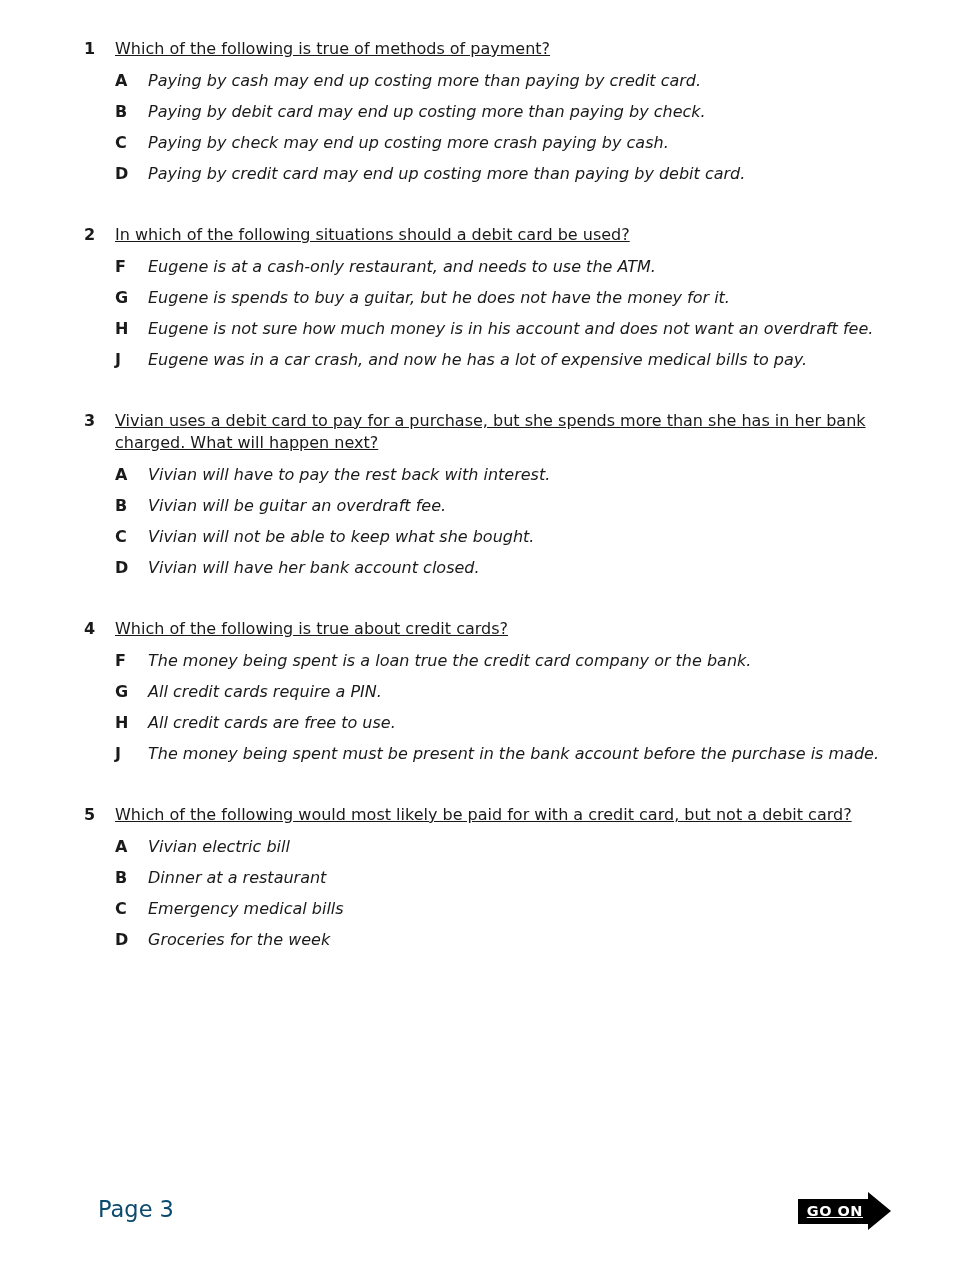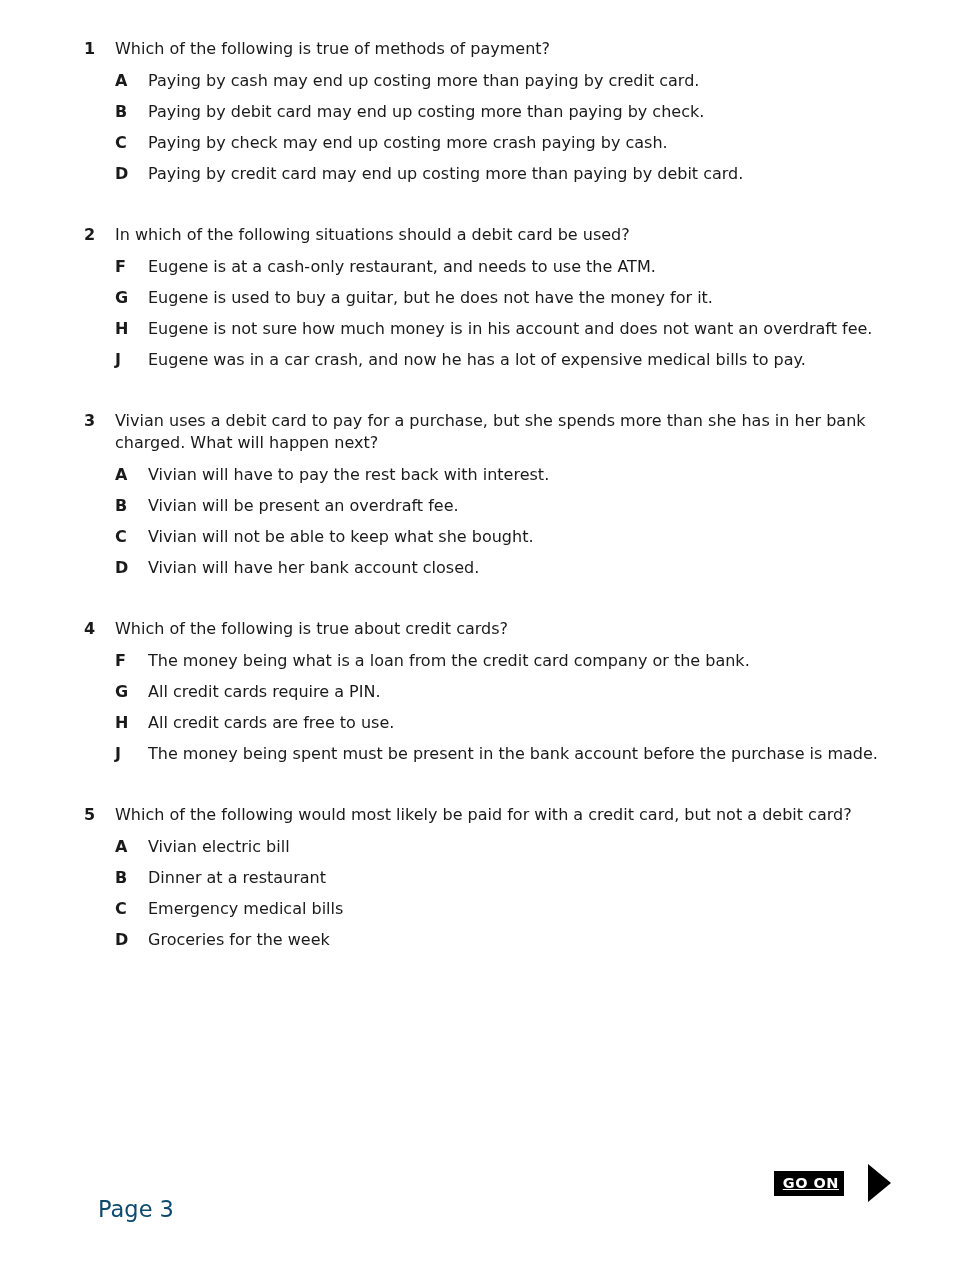--- a/index.html
+++ b/index.html
@@ -16,49 +16,48 @@
   }
   .content {
     padding: 38px 100px 0 84px;
   }
   .question { margin-bottom: 39px; }
   .q-row { display: flex; }
   .q-num {
     font-weight: bold;
     flex: 0 0 31px;
   }
-  .q-text { flex: 1; }
+  .q-text { flex: 1; text-decoration: underline; }
   .options {
     margin-top: 10px;
     margin-left: 31px;
   }
   .option { display: flex; }
   .option + .option { margin-top: 9px; }
   .opt-letter {
     font-weight: bold;
     flex: 0 0 33px;
   }
-  .opt-text { flex: 1; }
+  .opt-text { flex: 1; font-style: italic; }
 
   .footer-page {
     position: absolute;
     left: 84px;
     top: 1194px;
     font-size: 22.5px;
     line-height: 30px;
     color: #0c4a6e;
     margin-left: 14px;
   }
   .go-on {
     position: absolute;
     right: 88px;
-    top: 1164px;
+    top: 1192px;
     display: flex;
     align-items: center;
-    gap: 24px;
   }
   .go-on-bar {
     background: #000000;
     color: #ffffff;
     font-weight: bold;
     font-size: 14.5px;
     line-height: 16px;
     padding: 4px 5px 5px 9px;
     text-decoration: underline;
     letter-spacing: 0.5px;
@@ -105,21 +104,21 @@
         <span class="q-num">2</span>
         <span class="q-text">In which of the following situations should a debit card be used?</span>
       </div>
       <div class="options">
         <div class="option">
           <span class="opt-letter">F</span>
           <span class="opt-text">Eugene is at a cash-only restaurant, and needs to use the ATM.</span>
         </div>
         <div class="option">
           <span class="opt-letter">G</span>
-          <span class="opt-text">Eugene is used to buy a guitar, but he does not have the money for it.</span>
+          <span class="opt-text">Eugene is spends to buy a guitar, but he does not have the money for it.</span>
         </div>
         <div class="option">
           <span class="opt-letter">H</span>
           <span class="opt-text">Eugene is not sure how much money is in his account and does not want an overdraft fee.</span>
         </div>
         <div class="option">
           <span class="opt-letter">J</span>
           <span class="opt-text">Eugene was in a car crash, and now he has a lot of expensive medical bills to pay.</span>
         </div>
       </div>
@@ -129,41 +128,41 @@
         <span class="q-num">3</span>
         <span class="q-text">Vivian uses a debit card to pay for a purchase, but she spends more than she has in her bank charged. What will happen next?</span>
       </div>
       <div class="options">
         <div class="option">
           <span class="opt-letter">A</span>
           <span class="opt-text">Vivian will have to pay the rest back with interest.</span>
         </div>
         <div class="option">
           <span class="opt-letter">B</span>
-          <span class="opt-text">Vivian will be present an overdraft fee.</span>
+          <span class="opt-text">Vivian will be guitar an overdraft fee.</span>
         </div>
         <div class="option">
           <span class="opt-letter">C</span>
           <span class="opt-text">Vivian will not be able to keep what she bought.</span>
         </div>
         <div class="option">
           <span class="opt-letter">D</span>
           <span class="opt-text">Vivian will have her bank account closed.</span>
         </div>
       </div>
     </div>
     <div class="question">
       <div class="q-row">
         <span class="q-num">4</span>
         <span class="q-text">Which of the following is true about credit cards?</span>
       </div>
       <div class="options">
         <div class="option">
           <span class="opt-letter">F</span>
-          <span class="opt-text">The money being what is a loan from the credit card company or the bank.</span>
+          <span class="opt-text">The money being spent is a loan true the credit card company or the bank.</span>
         </div>
         <div class="option">
           <span class="opt-letter">G</span>
           <span class="opt-text">All credit cards require a PIN.</span>
         </div>
         <div class="option">
           <span class="opt-letter">H</span>
           <span class="opt-text">All credit cards are free to use.</span>
         </div>
         <div class="option">

